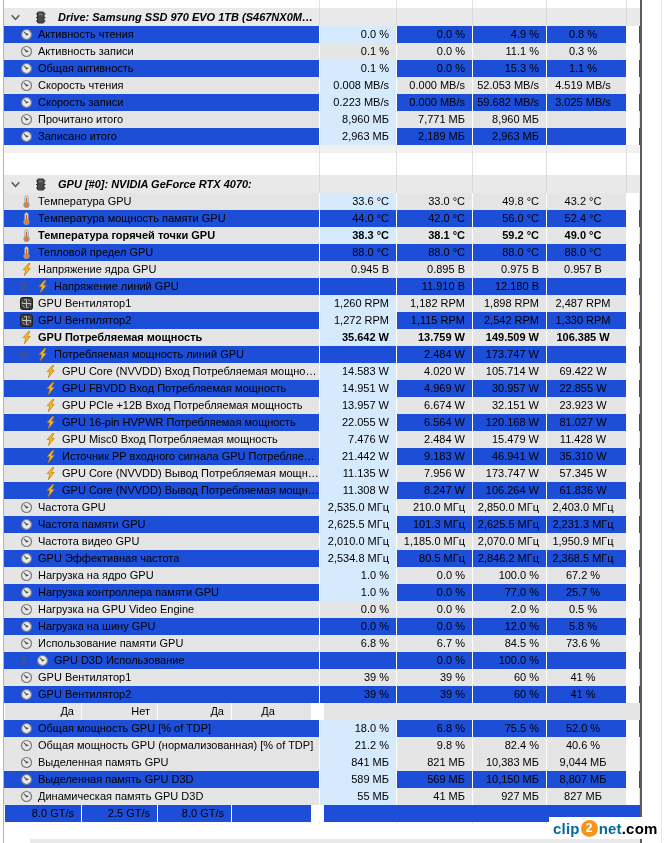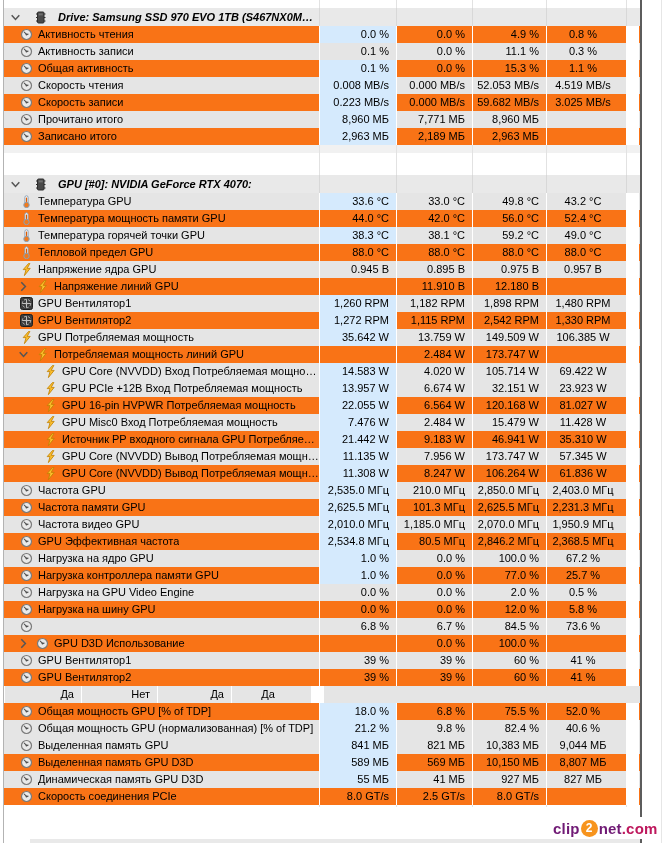--- a/index.html
+++ b/index.html
@@ -6,23 +6,23 @@
   body{
     width:668px;height:843px;overflow:hidden;background:#ffffff;
     font-family:"Liberation Sans",sans-serif;font-size:11px;color:#000;
     position:relative;
   }
   .app{position:absolute;left:0;top:0;width:668px;height:843px;}
   .left-rail{position:absolute;left:3px;top:0;height:843px;width:1px;background:#b3b3b3;}
   .right-rail{position:absolute;left:640px;top:0;height:843px;width:2px;background:#5c5c5c;}
   .far-rail{position:absolute;left:661px;top:0;height:843px;width:1px;background:#e6e6e6;}
   #table{position:absolute;left:4px;top:0;width:636px;}
-  .row{display:flex;height:17px;line-height:17px;background:#f97316;}
+  .row{display:flex;height:17px;line-height:17px;background:#1d4ed8;}
   .row.gray{background:#e5e5e5;}
-  .row.boldrow{font-weight:normal;}
+  .row.boldrow{font-weight:bold;}
   .cell{box-sizing:border-box;height:100%;}
   .label{width:315px;display:flex;align-items:center;overflow:hidden;white-space:nowrap;}
   .v{width:77px;text-align:right;padding-right:7px;border-left:1px solid #ffffff;background:inherit;}
   .v.min{width:76px;}
   .v.max{width:74px;}
   .v.avg{width:80px;text-align:center;}
   .v.cur.hl{background:#d5eafd;}
   .tail{width:13px;border-left:1px solid #ffffff;background:#fff;}
   
   .sechead{display:flex;height:18px;line-height:18px;background:#e9e9e9;}
@@ -37,24 +37,24 @@
   .ic{flex:0 0 auto;display:inline-flex;align-items:center;justify-content:center;margin-right:5px;}
   .chev{flex:0 0 auto;display:inline-flex;align-items:center;justify-content:center;margin-right:7px;width:11px;}
   .lbltext{overflow:hidden;text-overflow:ellipsis;}
   .ind0{padding-left:16px;}
   .ind1{padding-left:14px;}
   .ind2{padding-left:40px;}
   .bottom-frag{position:absolute;left:30px;top:839px;width:610px;height:4px;background:#e9e9e9;}
   
   .wm{position:absolute;left:549px;top:817px;height:22px;display:flex;align-items:center;
       font-size:15px;font-weight:bold;letter-spacing:0.2px;background:#fff;padding-left:4px;}
-  .wm .blue{color:#701a75;text-align:center;}
+  .wm .blue{color:#0369a1;text-align:center;}
   .wm .two{display:inline-flex;align-items:center;justify-content:center;width:17px;height:17px;
       border-radius:50%;background:#f7941d;color:#fff;font-size:12px;margin:0 1px;}
-  .wm .com{color:#be185d;}
+  .wm .com{color:#000000;}
 </style>
 </head>
 <body>
 
 <div class="app">
   <div id="table">
       <div class="seprow" style="height: 8px;">
         <div class="cell label"></div>
         <div class="cell v cur"></div>
         <div class="cell v min"></div>
@@ -370,21 +370,21 @@
               <line x1="6.5" y1="2.3" x2="6.5" y2="10.7" stroke="#c2c2c2" stroke-width="1"></line>
               <line x1="2.3" y1="6.5" x2="10.7" y2="6.5" stroke="#c2c2c2" stroke-width="1"></line>
               <circle cx="6.5" cy="6.5" r="1.1" fill="#c2c2c2"></circle>
             </svg>
           </span>
           <span class="lbltext">GPU Вентилятор1</span>
         </div>
         <div class="cell v cur hl">1,260 RPM</div>
         <div class="cell v min">1,182 RPM</div>
         <div class="cell v max">1,898 RPM</div>
-        <div class="cell v avg">1,480 RPM</div>
+        <div class="cell v avg">2,487 RPM</div>
         <div class="cell tail"></div>
       </div>
       <div class="row">
         <div class="cell label ind0">
           <span class="ic">
             <svg width="13" height="13" viewBox="0 0 13 13">
               <rect x="0.5" y="0.5" width="12" height="12" rx="2" fill="#3d3d3d" stroke="#1f1f1f"></rect>
               <circle cx="6.5" cy="6.5" r="4.2" fill="none" stroke="#c2c2c2" stroke-width="1" stroke-dasharray="2.4,1.8"></circle>
               <line x1="6.5" y1="2.3" x2="6.5" y2="10.7" stroke="#c2c2c2" stroke-width="1"></line>
               <line x1="2.3" y1="6.5" x2="10.7" y2="6.5" stroke="#c2c2c2" stroke-width="1"></line>
@@ -442,20 +442,35 @@
             </svg>
           </span>
           <span class="lbltext">GPU Core (NVVDD) Вход Потребляемая мощность…</span>
         </div>
         <div class="cell v cur hl">14.583 W</div>
         <div class="cell v min">4.020 W</div>
         <div class="cell v max">105.714 W</div>
         <div class="cell v avg">69.422 W</div>
         <div class="cell tail"></div>
       </div>
+      <div class="row">
+        <div class="cell label ind2">
+          <span class="ic">
+            <svg width="13" height="13" viewBox="0 0 13 13">
+              <polygon points="8.6,0.4 3.2,6.6 6.0,6.6 4.4,12.6 10.2,5.4 7.2,5.4 9.9,0.4" fill="#fcbf2d" stroke="#bf7f00" stroke-width="0.8" stroke-linejoin="round"></polygon>
+            </svg>
+          </span>
+          <span class="lbltext">GPU FBVDD Вход Потребляемая мощность</span>
+        </div>
+        <div class="cell v cur hl">14.951 W</div>
+        <div class="cell v min">4.969 W</div>
+        <div class="cell v max">30.957 W</div>
+        <div class="cell v avg">22.855 W</div>
+        <div class="cell tail"></div>
+      </div>
       <div class="row gray">
         <div class="cell label ind2">
           <span class="ic">
             <svg width="13" height="13" viewBox="0 0 13 13">
               <polygon points="8.6,0.4 3.2,6.6 6.0,6.6 4.4,12.6 10.2,5.4 7.2,5.4 9.9,0.4" fill="#fcbf2d" stroke="#bf7f00" stroke-width="0.8" stroke-linejoin="round"></polygon>
             </svg>
           </span>
           <span class="lbltext">GPU PCIe +12В Вход Потребляемая мощность</span>
         </div>
         <div class="cell v cur hl">13.957 W</div>
@@ -686,20 +701,21 @@
       <div class="row gray">
         <div class="cell label ind0">
           <span class="ic">
             <svg width="13" height="13" viewBox="0 0 13 13">
               <circle cx="6.5" cy="6.5" r="5" fill="#e9e9e9" stroke="#7a7a7a" stroke-width="1.2"></circle>
               <line x1="6.5" y1="6.5" x2="4.1" y2="3.9" stroke="#4d4d4d" stroke-width="1.1"></line>
               <line x1="6.5" y1="6.5" x2="8.4" y2="6.1" stroke="#4d4d4d" stroke-width="1.1"></line>
               <circle cx="6.5" cy="6.5" r="0.9" fill="#4d4d4d"></circle>
             </svg>
           </span>
+          <span class="lbltext">Использование памяти GPU</span>
         </div>
         <div class="cell v cur">6.8 %</div>
         <div class="cell v min">6.7 %</div>
         <div class="cell v max">84.5 %</div>
         <div class="cell v avg">73.6 %</div>
         <div class="cell tail"></div>
       </div>
       <div class="row">
         <div class="cell label ind1">
           <span class="chev">
@@ -850,31 +866,20 @@
           </span>
           <span class="lbltext">Динамическая память GPU D3D</span>
         </div>
         <div class="cell v cur hl">55 МБ</div>
         <div class="cell v min">41 МБ</div>
         <div class="cell v max">927 МБ</div>
         <div class="cell v avg">827 МБ</div>
         <div class="cell tail"></div>
       </div>
       <div class="row">
-        <div class="cell label ind0">
-          <span class="ic">
-            <svg width="13" height="13" viewBox="0 0 13 13">
-              <circle cx="6.5" cy="6.5" r="5" fill="#e9e9e9" stroke="#7a7a7a" stroke-width="1.2"></circle>
-              <line x1="6.5" y1="6.5" x2="4.1" y2="3.9" stroke="#4d4d4d" stroke-width="1.1"></line>
-              <line x1="6.5" y1="6.5" x2="8.4" y2="6.1" stroke="#4d4d4d" stroke-width="1.1"></line>
-              <circle cx="6.5" cy="6.5" r="0.9" fill="#4d4d4d"></circle>
-            </svg>
-          </span>
-          <span class="lbltext">Скорость соединения PCIe</span>
-        </div>
         <div class="cell v cur">8.0 GT/s</div>
         <div class="cell v min">2.5 GT/s</div>
         <div class="cell v max">8.0 GT/s</div>
         <div class="cell v avg"></div>
         <div class="cell tail"></div>
       </div>
       <div class="seprow" style="height: 2px;">
         <div class="cell label"></div>
         <div class="cell v cur"></div>
         <div class="cell v min"></div>

